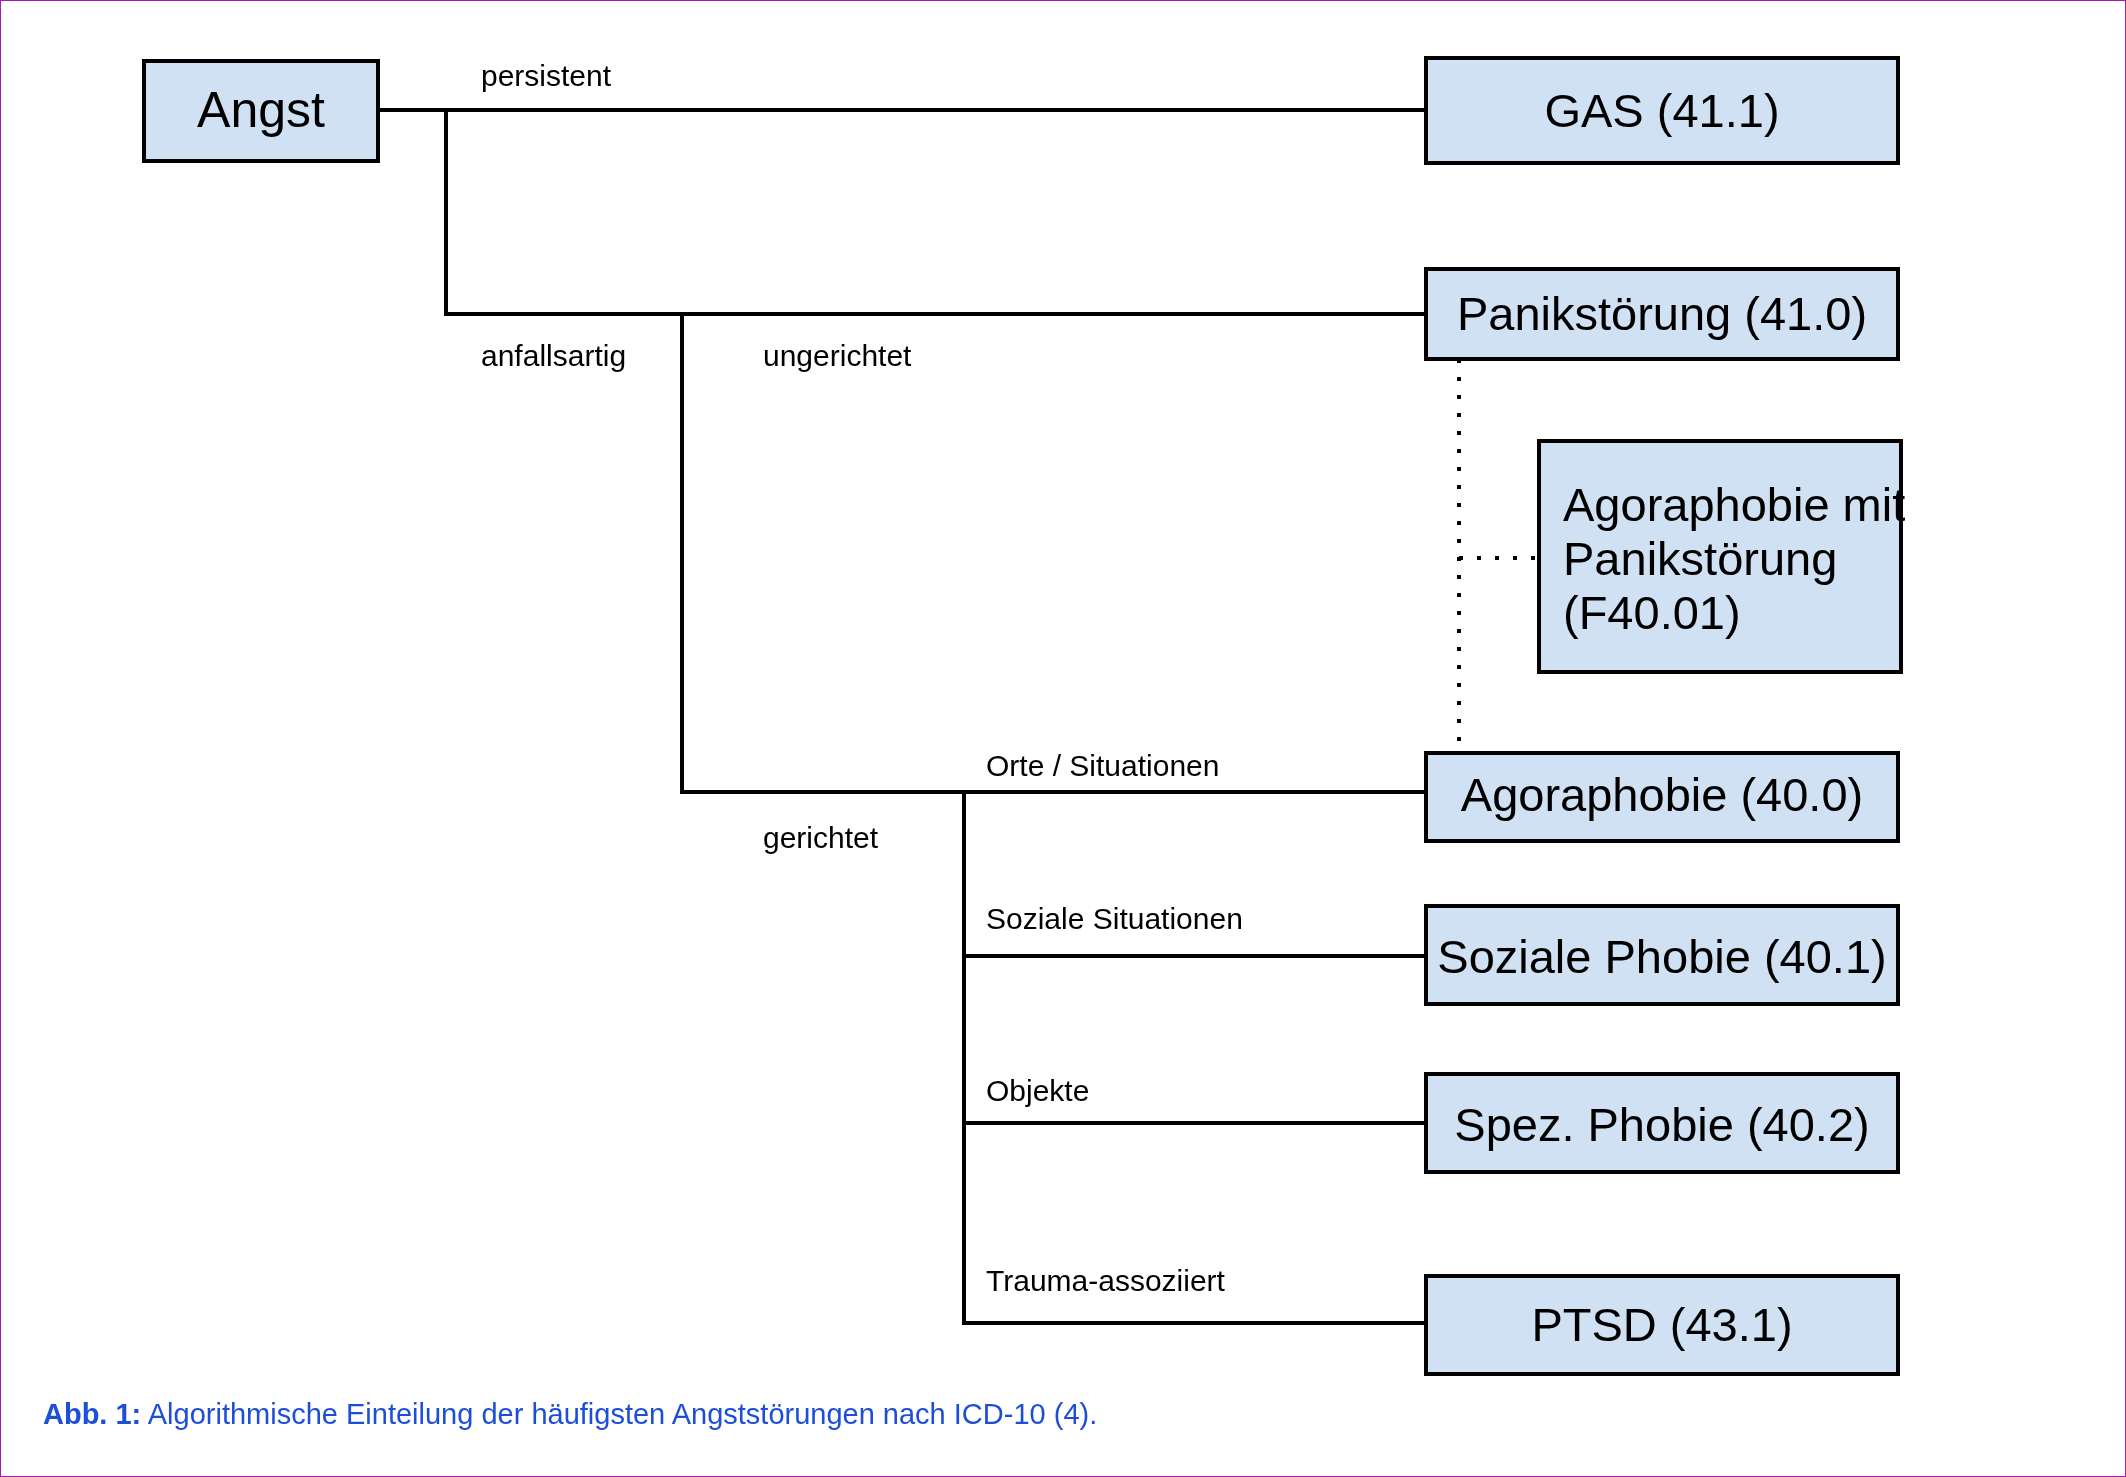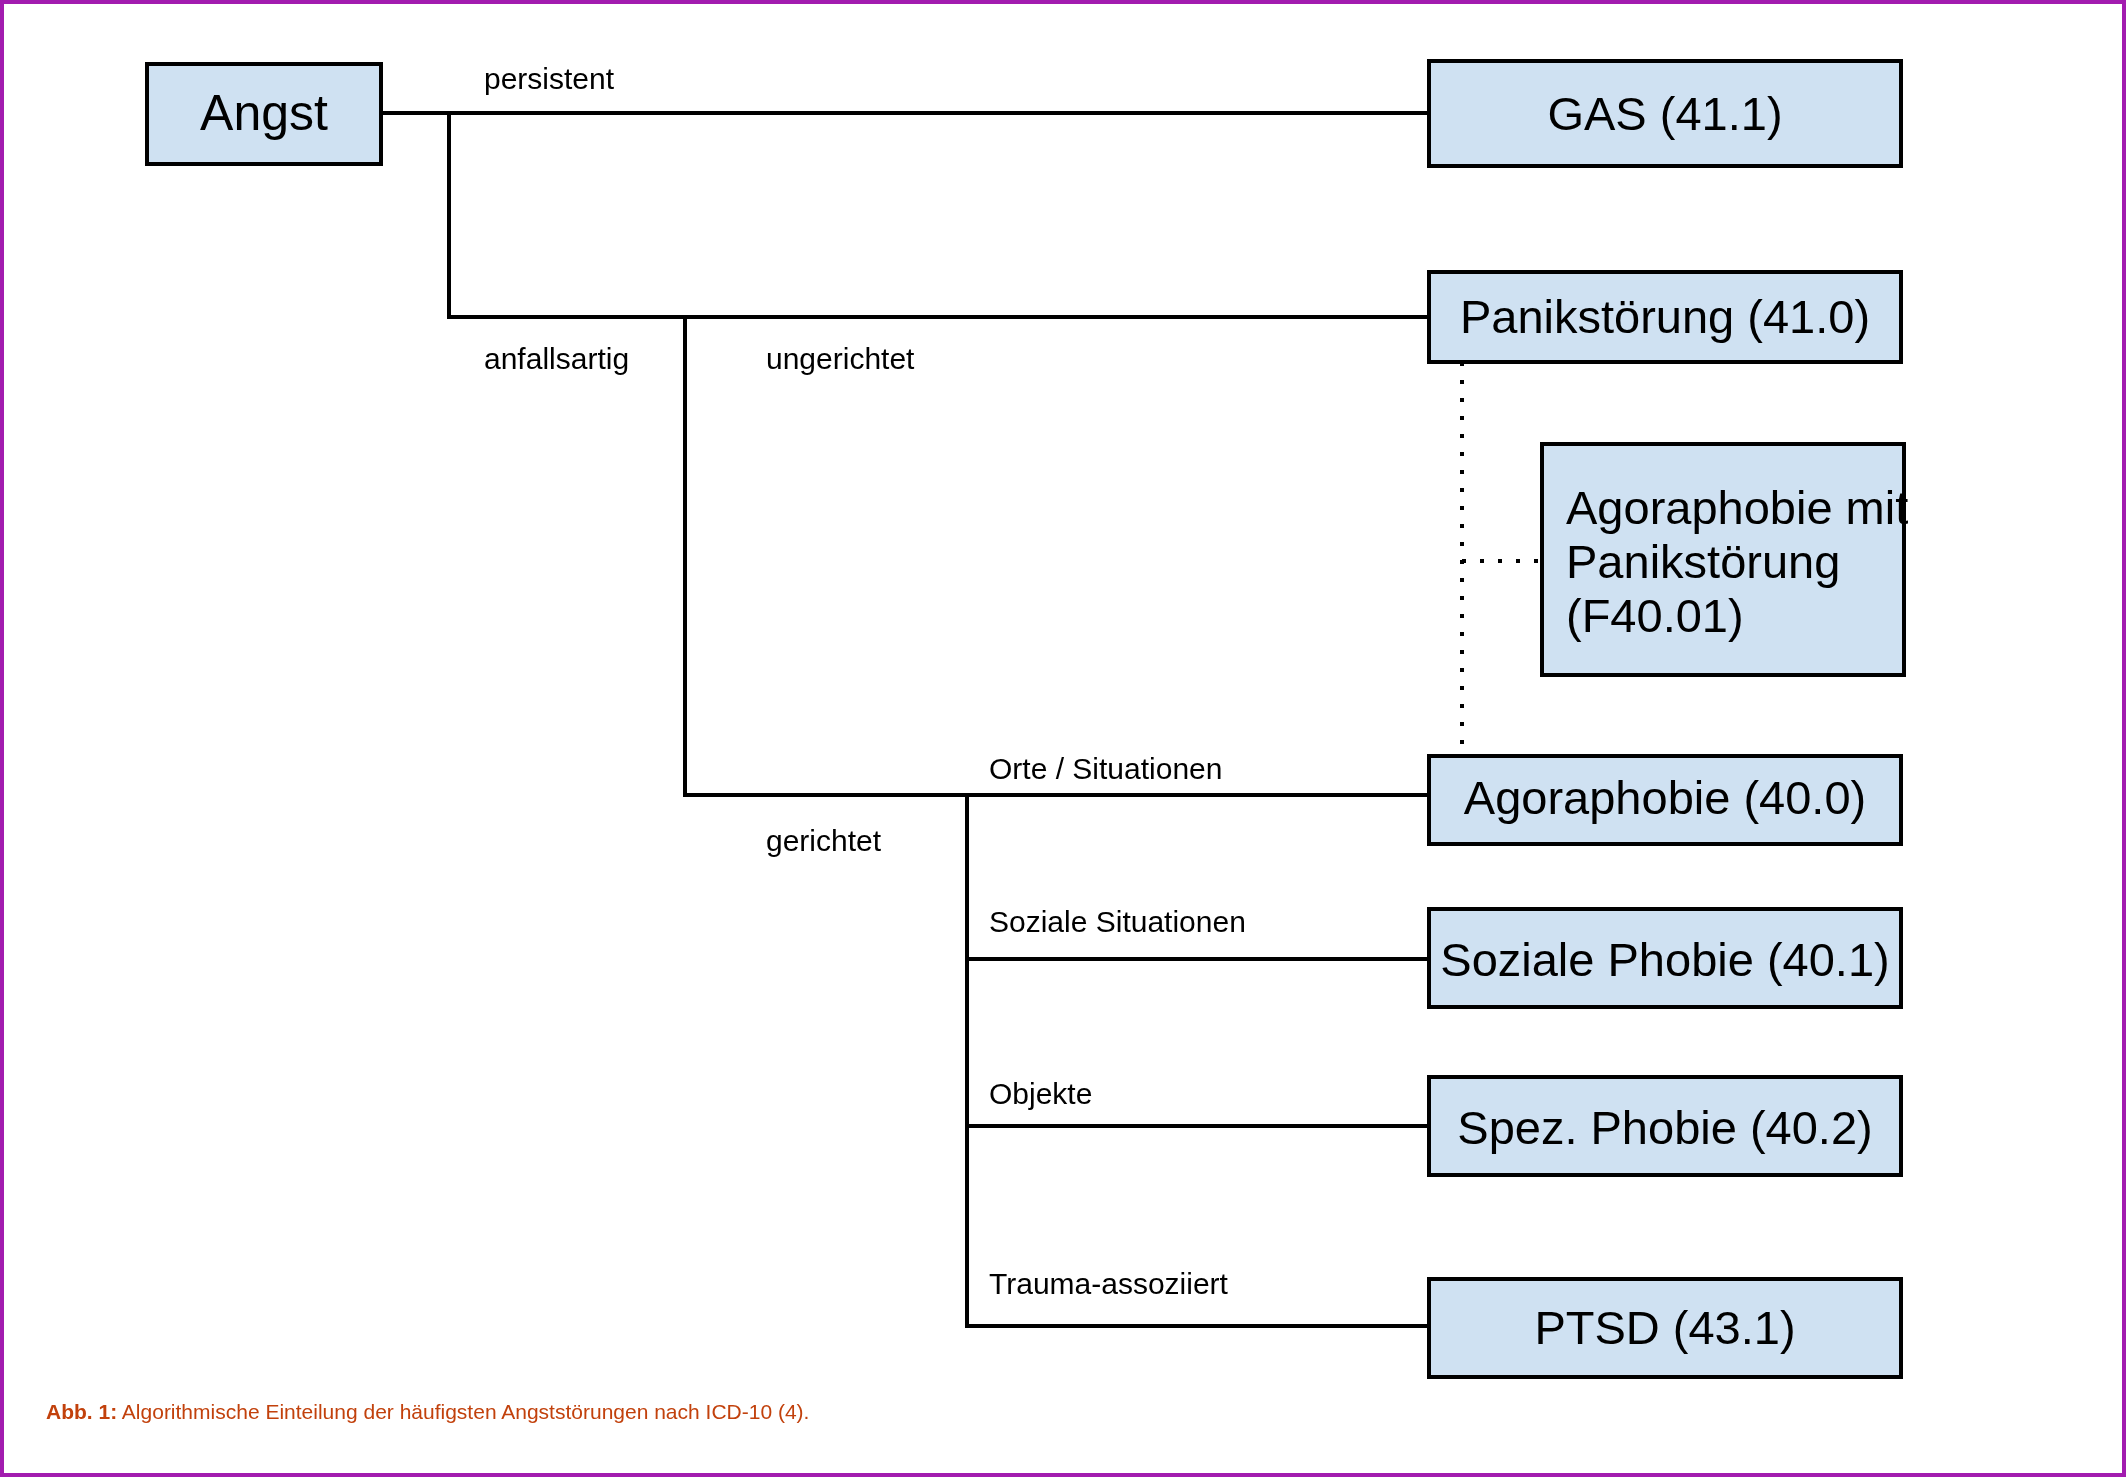--- a/index.html
+++ b/index.html
@@ -13,21 +13,21 @@
     height: 1477px;
     font-family: "Liberation Sans", sans-serif;
     overflow: hidden;
   }
   #figure-frame {
     position: relative;
     box-sizing: border-box;
     width: 2126px;
     height: 1477px;
     background: #ffffff;
-    border: 4px solid #a21caf;
+    border: 1px solid #a21caf;
   }
   #diagram-canvas {
     position: absolute;
     left: 0;
     top: 0;
     width: 2126px;
     height: 1477px;
     display: block;
   }
   .node-box {
@@ -61,22 +61,22 @@
     font-size: 30px;
     fill: #000000;
     text-anchor: start;
   }
   #figure-caption {
     position: absolute;
     left: 42px;
     top: 1395px;
     width: 1960px;
     font-family: "Liberation Sans", sans-serif;
-    font-size: 21px;
-    color: #c2410c;
+    font-size: 29px;
+    color: #1d4ed8;
     line-height: 1.25;
   }
   #figure-caption .caption-label {
     font-weight: bold;
   }
 </style>
 </head>
 <body>
 
 <div id="figure-frame">

